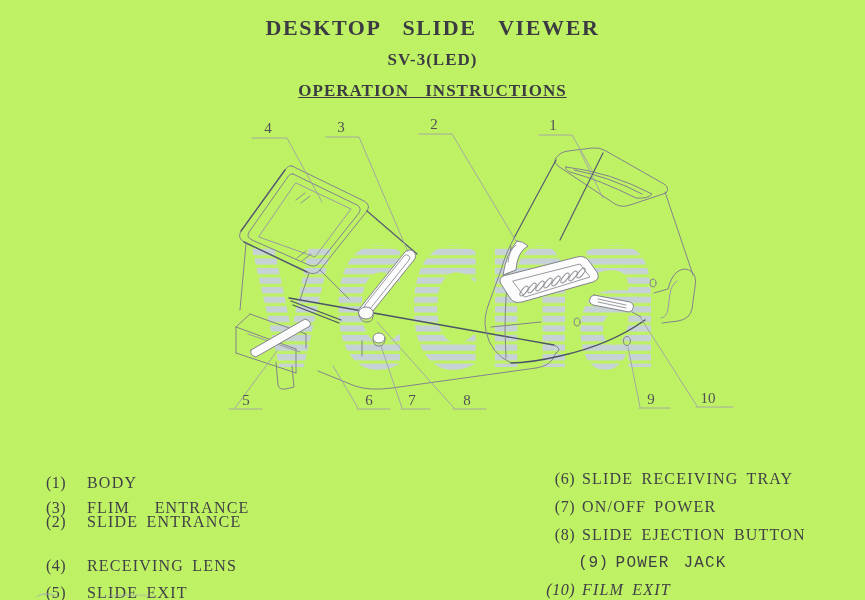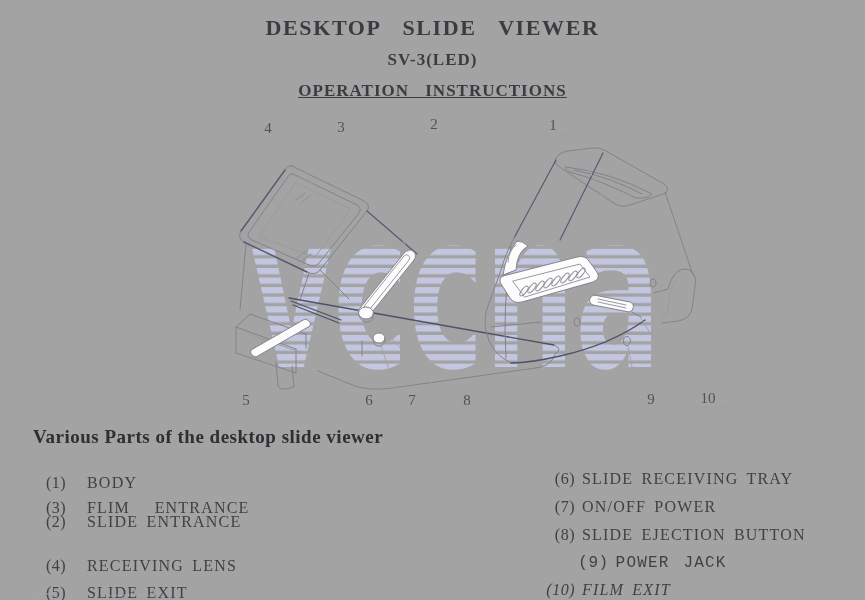--- a/index.html
+++ b/index.html
@@ -1,18 +1,18 @@
 <!DOCTYPE html>
 <html><head>
 <meta charset="utf-8">
 <style>
   html,body{margin:0;padding:0;background:#e8e8e8;}
   .page{
     position:relative;width:865px;height:600px;margin:0 auto;
-    background:#a3a3a3;overflow:hidden;
+    background:#bef264;overflow:hidden;
     font-family:"Liberation Serif", serif;color:#3c3c42;
   }
   
   .title-block{position:absolute;left:0;top:0;width:865px;text-align:center;}
   .t1{position:absolute;left:0;top:15px;width:100%;
       font-size:22px;font-weight:bold;letter-spacing:1.6px;word-spacing:15px;color:#3b3b41;}
   .t2{position:absolute;left:0;top:50px;width:100%;
       font-size:17px;font-weight:bold;letter-spacing:1px;color:#3b3b41;}
   .t3{position:absolute;left:0;top:81px;width:100%;
       font-size:17px;font-weight:bold;letter-spacing:1px;word-spacing:11px;color:#3b3b41;text-decoration:underline;}
@@ -162,21 +162,20 @@
       <text x="553" y="130">1</text>
       <text x="246" y="405">5</text>
       <text x="369" y="405">6</text>
       <text x="412" y="405">7</text>
       <text x="467" y="405">8</text>
       <text x="651" y="404">9</text>
       <text x="708" y="403">10</text>
     </g>
   </svg>
 
-  <div class="parts-heading">Various Parts of the desktop slide viewer</div>
 
   <div>
     <div class="part-row col-left" style="left:22px;top:456px;">
       <span class="part-num">(1)</span><span class="part-name">BODY</span>
     </div>
     <div class="part-row col-left" style="left:22px;top:495px;">
       <span class="part-num">(2)</span><span class="part-name">SLIDE ENTRANCE</span>
     </div>
     <div class="part-row col-left" style="left:22px;top:481px;font-family:Liberation Serif, serif;">
       <span class="part-num">(3)</span><span class="part-name">FLIM   ENTRANCE</span>

